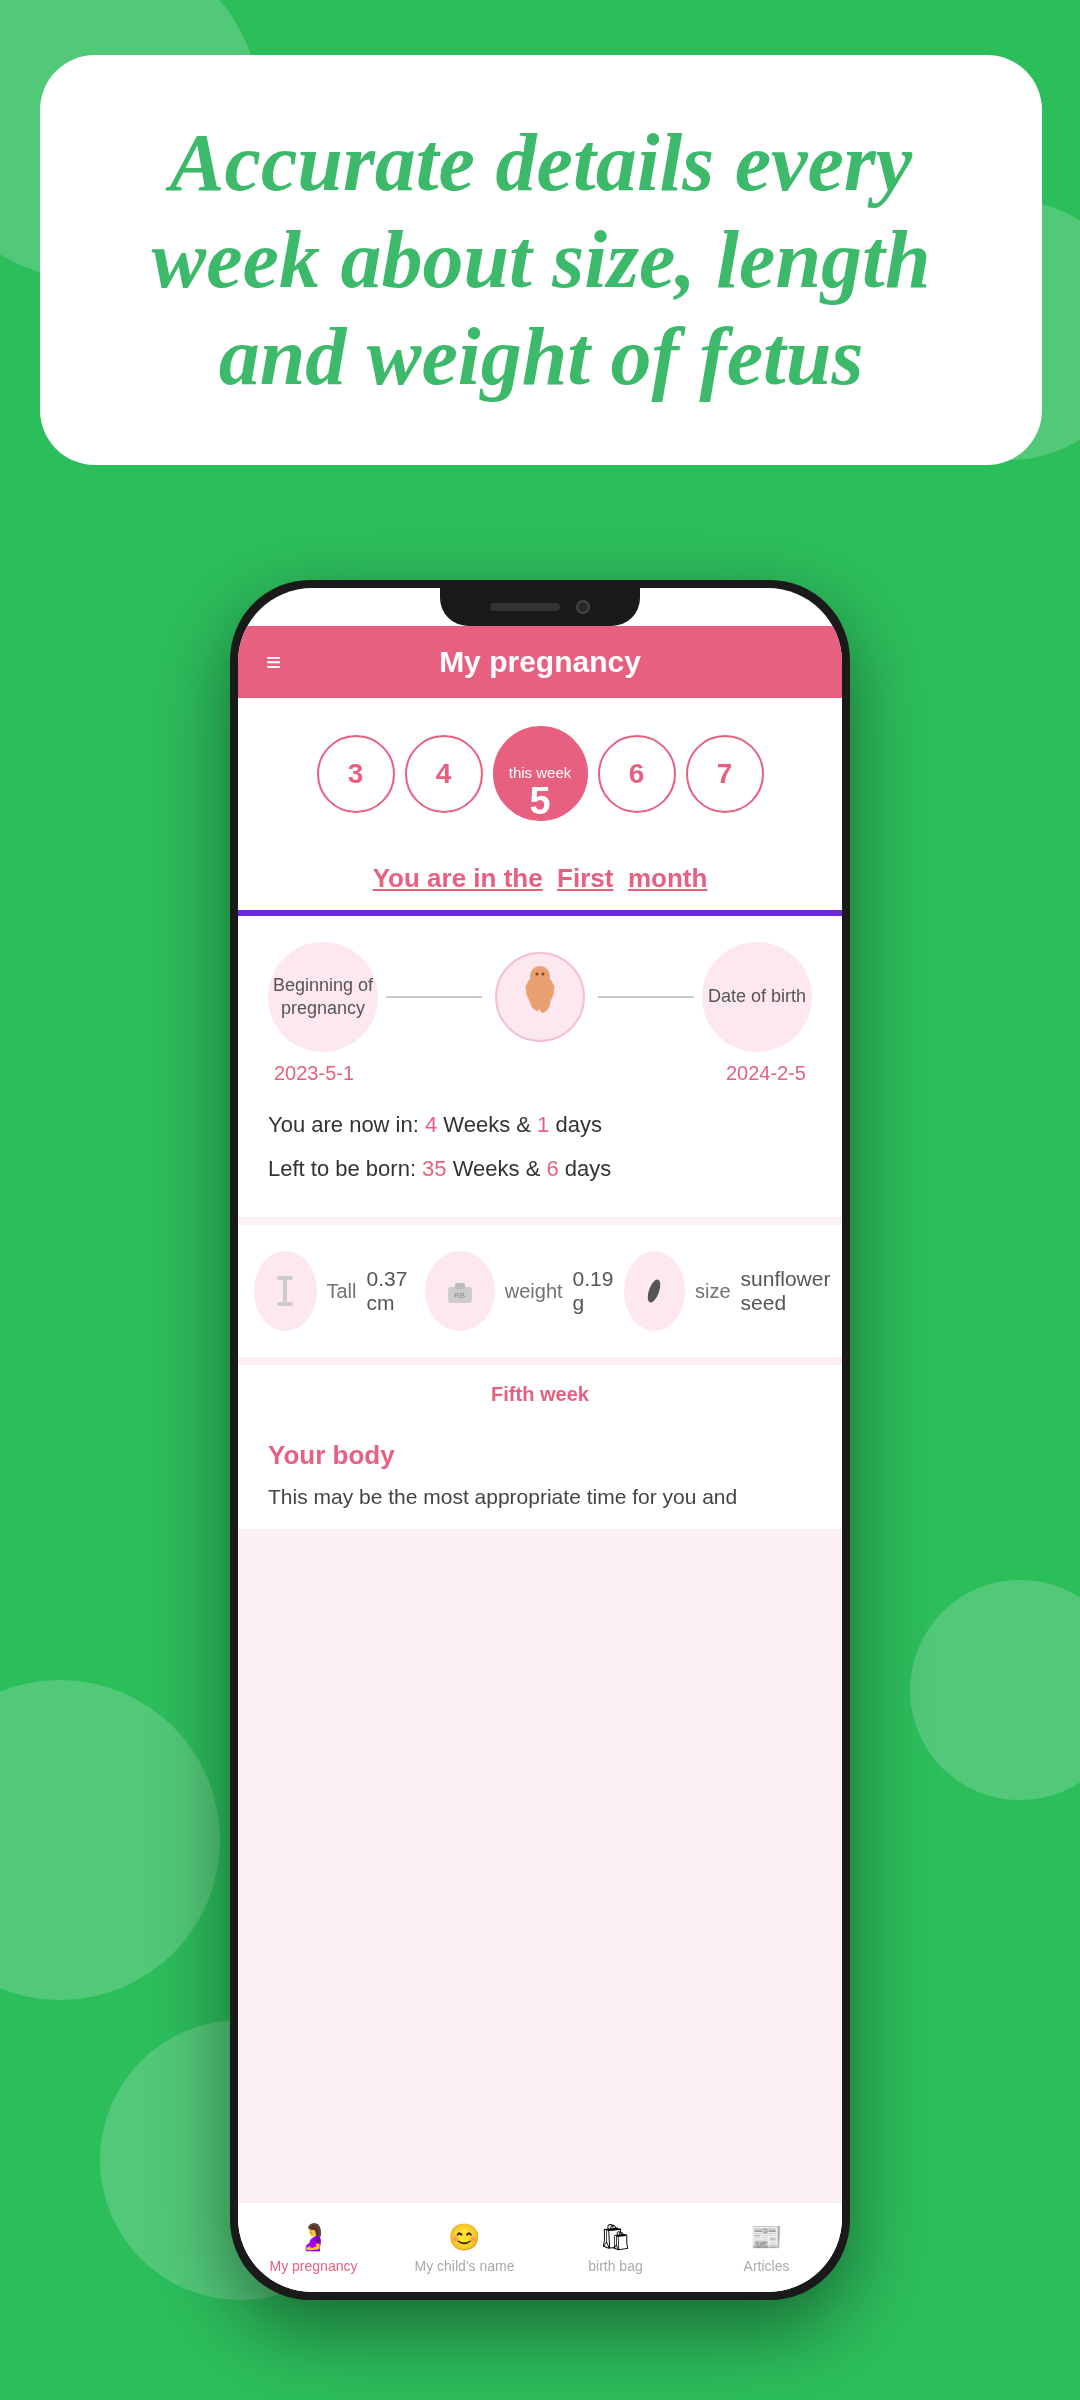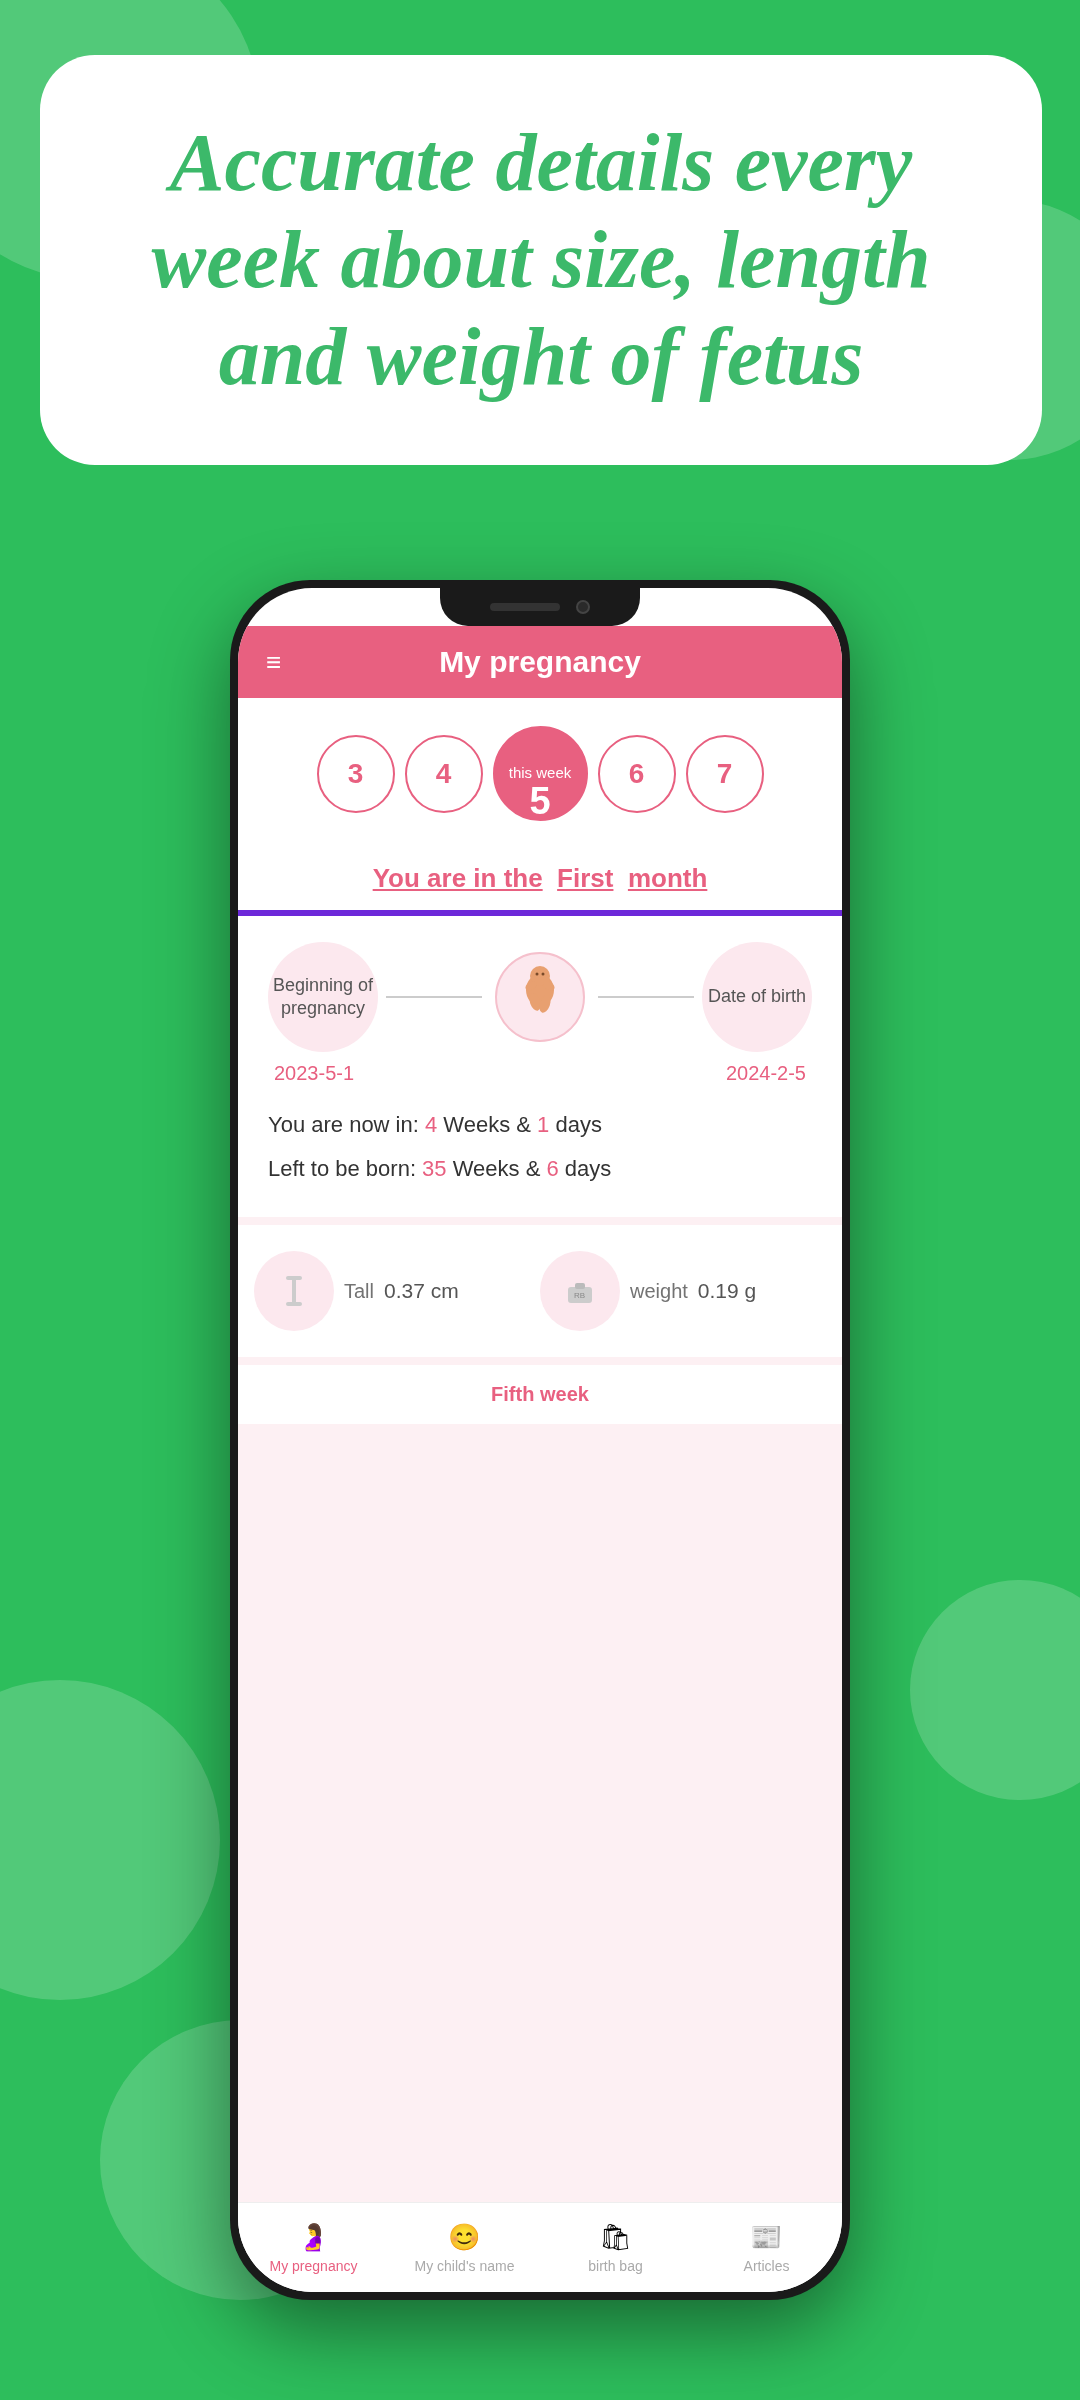--- a/index.html
+++ b/index.html
@@ -473,24 +473,38 @@
           <div class="stat-icon-circle">
             <svg width="36" height="36" viewBox="0 0 36 36" fill="none" xmlns="http://www.w3.org/2000/svg">
               <rect x="6" y="14" width="24" height="16" rx="3" fill="#ccc"></rect>
               <rect x="13" y="10" width="10" height="6" rx="2" fill="#bbb"></rect>
               <text x="12" y="25" font-size="8" fill="#888">RB</text>
             </svg>
           </div>
           <span class="stat-label">weight</span>
           <span class="stat-value">0.19 g</span>
         </div>
+        <div class="stat-item">
+          <div class="stat-icon-circle">
+
+            <svg width="36" height="36" viewBox="0 0 36 36" fill="none" xmlns="http://www.w3.org/2000/svg">
+              <ellipse cx="18" cy="18" rx="5" ry="12" fill="#555" transform="rotate(20 18 18)"></ellipse>
+            </svg>
+          </div>
+          <span class="stat-label">size</span>
+          <span class="stat-value">sunflower seed</span>
+        </div>
       </div>
 
       <div class="section-title">Fifth week</div>
 
+      <div class="body-section">
+        <div class="body-section-title">Your body</div>
+        <div class="body-section-text">This may be the most appropriate time for you and</div>
+      </div>
 
     </div>
 
     <div class="bottom-nav">
       <div class="nav-item">
         <span class="nav-icon active">🤰</span>
         <span class="nav-label active">My pregnancy</span>
       </div>
       <div class="nav-item">
         <span class="nav-icon">😊</span>

